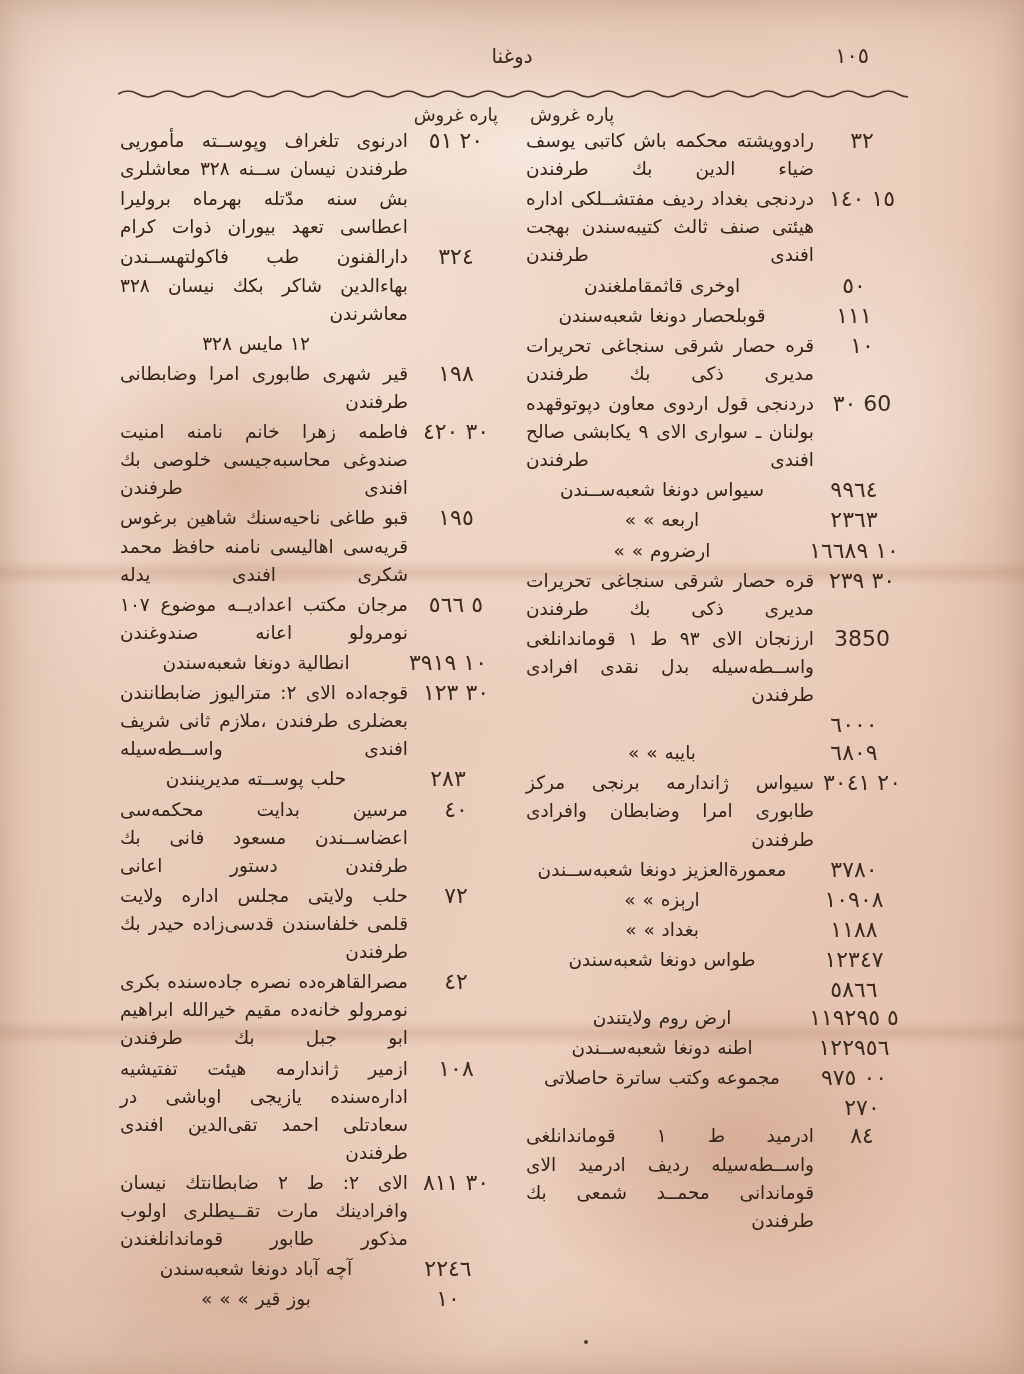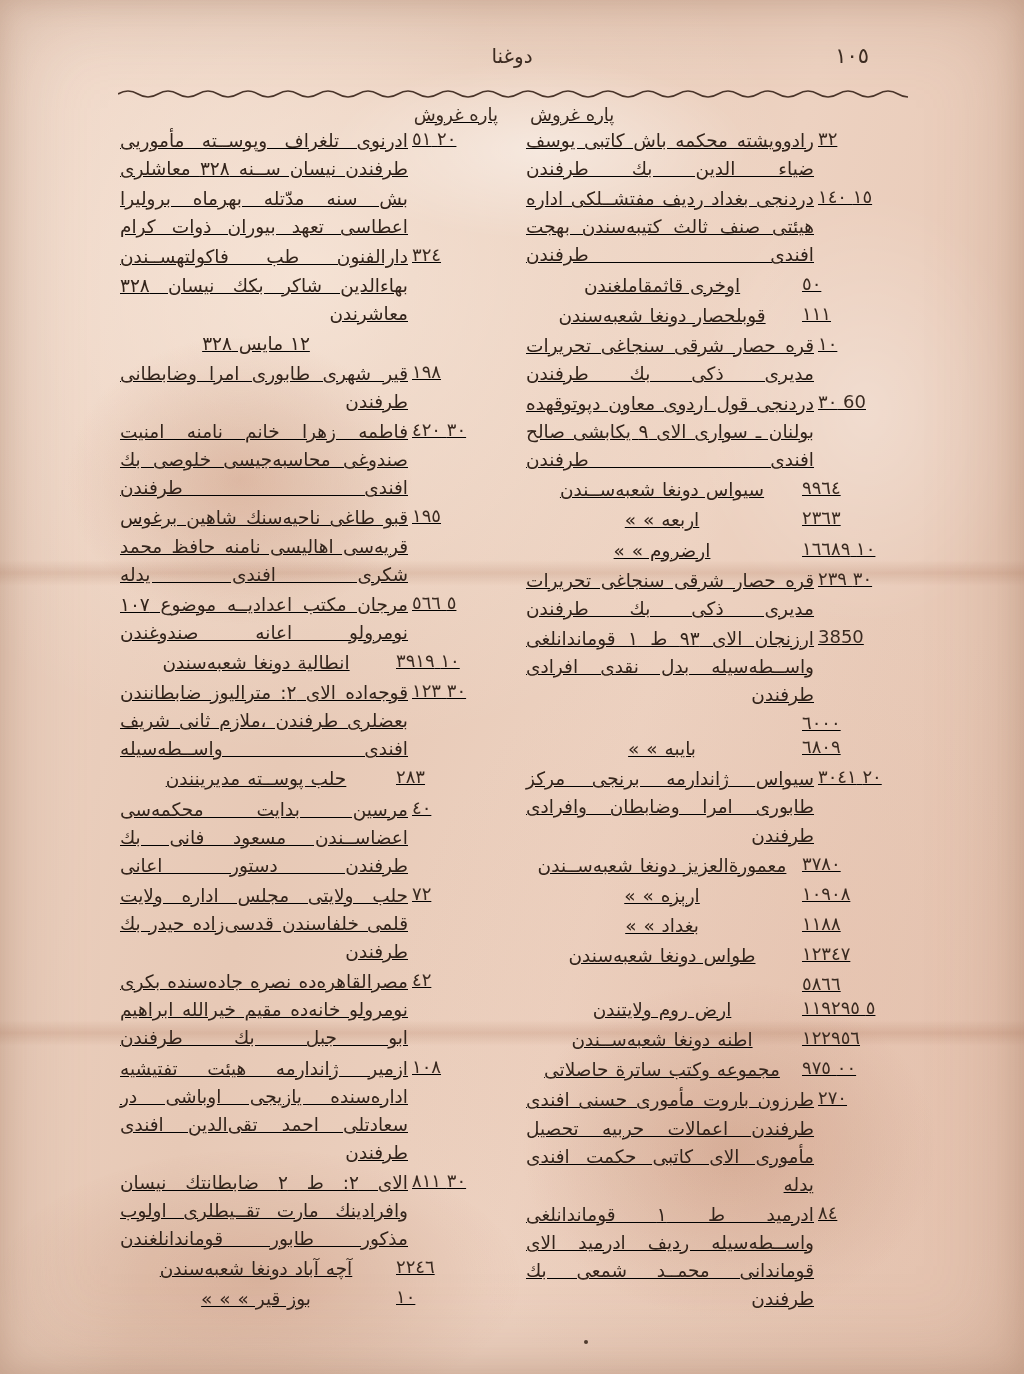--- a/index.html
+++ b/index.html
@@ -84,41 +84,40 @@
     left: 120px;
     right: 118px;
     bottom: 40px;
     display: flex;
     flex-direction: row;
     gap: 26px;
   }
   .col {
     flex: 1 1 0;
     position: relative;
-    text-decoration: underline;
   }
   .col-head {
     text-align: left;
     font-size: 18px;
     color: #3a2a20;
     margin-bottom: 2px;
     padding-left: 4px;
   }
   .col.right .col-head { text-align: right; padding-right: 2px; }
 
   .entry {
     display: flex;
     flex-direction: row;
     align-items: flex-start;
     margin-bottom: 2px;
   }
   .amount {
     flex: 0 0 88px;
-    text-align: left;
-    font-size: 18px;
+    text-align: center;
+    font-size: 22px;
     color: #3a2a20;
     white-space: nowrap;
     padding-top: 1px;
     direction: ltr;
     unicode-bidi: plaintext;
   }
   .text {
     flex: 1 1 auto;
     font-size: 18.5px;
     line-height: 1.52;
@@ -261,21 +260,20 @@
           <div class="entry sub">
             <div class="amount">١٢٢٩٥٦</div>
             <div class="text center">اطنه دونغا شعبه‌ســندن</div>
           </div>
           <div class="entry sub">
             <div class="amount">٠٠ ٩٧٥</div>
             <div class="text center">مجموعه وكتب ساترة حاصلاتى</div>
           </div>
           <div class="entry">
             <div class="amount">٢٧٠</div>
-            <div class="text">طرزون باروت مأمورى حسنى افندى طرفندن اعمالات حربيه تحصيل مأمورى الاى كاتبى حكمت افندى يدله</div>
           </div>
           <div class="entry">
             <div class="amount">٨٤</div>
             <div class="text">ادرميد ط ١ قوماندانلغى واســطه‌سيله رديف ادرميد الاى قوماندانى محمــد شمعى بك طرفندن</div>
           </div>
         </div>
     </div>
 
     <div class="col right">
       <div class="col-head">پاره غروش</div>

